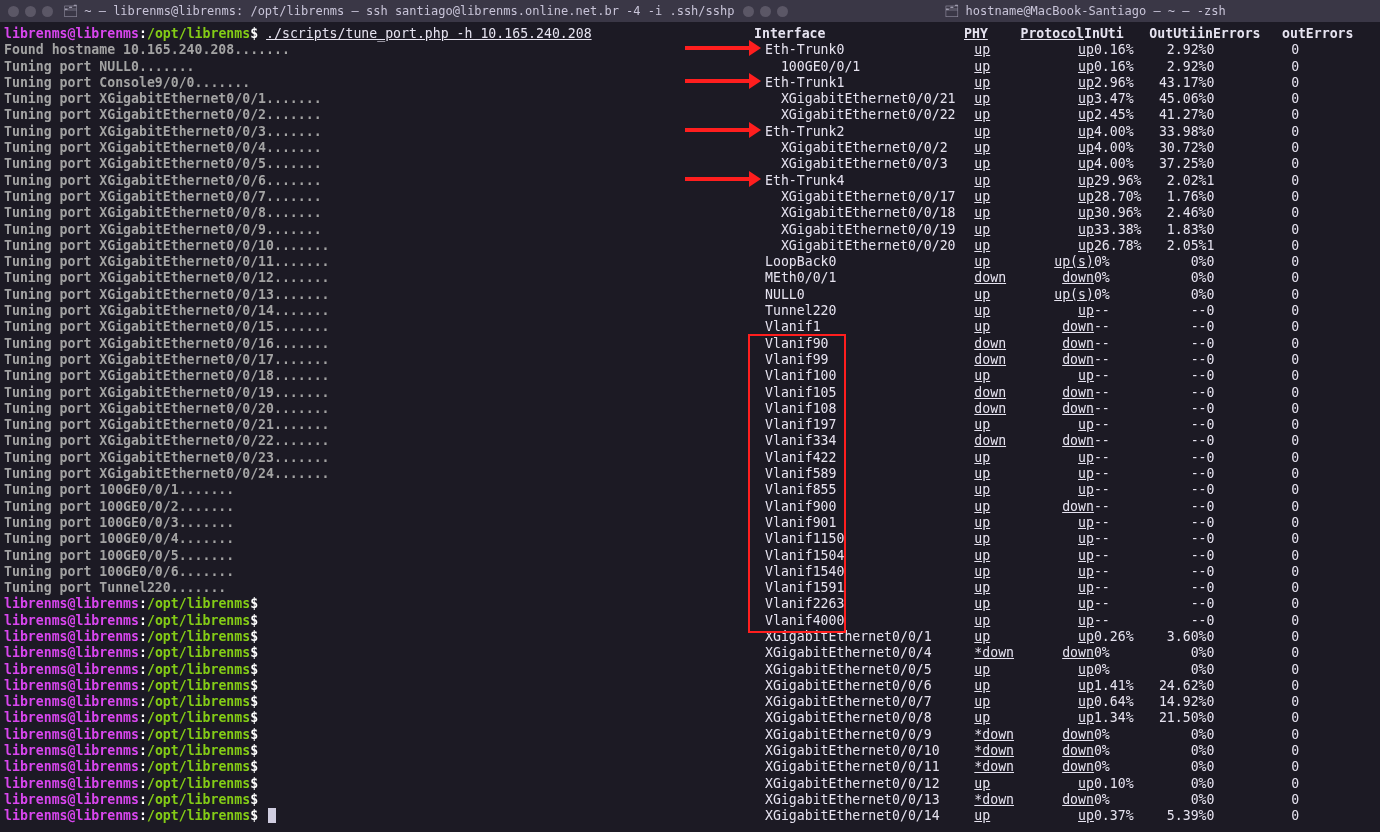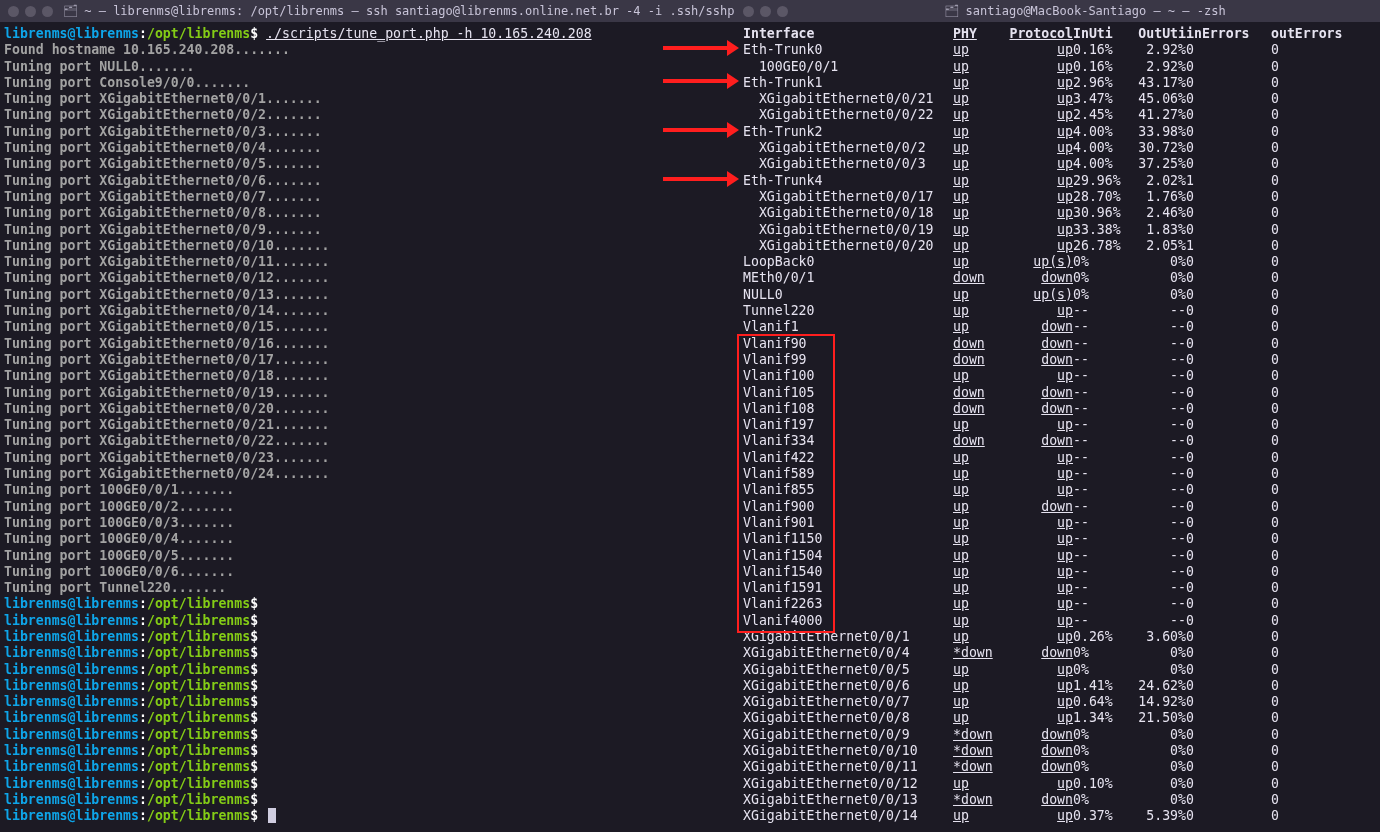--- a/index.html
+++ b/index.html
@@ -4,39 +4,39 @@
 <style>
   html,body{margin:0;padding:0;background:#000;width:1380px;height:832px;overflow:hidden;font-family:Menlo,Monaco,Consolas,monospace;font-size:13.2px;line-height:16.3px;}
   .pane{position:absolute;top:0;bottom:0;}
   .left{left:0;width:735px;background:#1c1a24;}
   .right{right:0;width:645px;background:#1c1a24;}
   .titlebar{height:22px;background:#3a3746;display:flex;align-items:center;padding:0 8px;color:#c8c4d8;font-size:12px;white-space:nowrap;overflow:hidden;}
   .dots{display:flex;gap:6px;margin-right:10px;}
   .dot{width:11px;height:11px;border-radius:50%;background:#5b5766;}
   .folder-icon{margin-right:6px;opacity:.7;}
   .term{padding:4px 4px 4px 4px;color:#e6e3f0;white-space:pre;}
-  .green{color:#0ea5e9;font-weight:bold;}
+  .green{color:#d946ef;font-weight:bold;}
   .purple{color:#84cc16;font-weight:bold;}
   .cyan{color:#a3a3a3;font-weight:bold;}
   .white{color:#ffffff;font-weight:bold;}
   .plain{color:#e6e3f0;text-decoration:underline;}
   .cursor{display:inline-block;width:8px;height:15px;background:#cfcde0;vertical-align:text-bottom;margin-left:2px;}
   .row{display:flex;}
   .c-if{width:210px;padding-left:4px;}
   .c-phy{width:50px;text-align:left;text-decoration:underline;}
   .c-proto{width:70px;text-align:right;text-decoration:underline;}
   .c-in{width:58px;text-align:left;}
   .c-out{width:55px;text-align:right;}
   .c-ier{width:85px;text-align:left;}
   .c-oer{width:85px;text-align:left;}
   .arrow{position:absolute;left:-76px;width:76px;height:12px;}
   .arrow .shaft{position:absolute;left:0;top:4px;height:4px;width:66px;background:#ff1e1e;}
   .arrow .head{position:absolute;right:0;top:-2px;width:0;height:0;border-left:12px solid #ff1e1e;border-top:8px solid transparent;border-bottom:8px solid transparent;}
   .redbox{position:absolute;border:2px solid #ff1e1e;pointer-events:none;}
-  .relwrap{position:relative;}
+  .relwrap{position:relative;margin-left:11px;}
   .hdr{font-weight:bold;}
 </style>
 </head>
 <body>
 
 <div class="pane left">
   <div class="titlebar">
     <div class="dots">
       <div class="dot"></div>
       <div class="dot"></div>
@@ -50,17 +50,17 @@
 
 <div class="pane right">
   <div class="titlebar" style="justify-content:flex-start;">
     <div class="dots">
       <div class="dot"></div>
       <div class="dot"></div>
       <div class="dot"></div>
     </div>
     <span style="flex:1"></span>
     <span class="folder-icon">🗂</span>
-    <span>santiago@MacBook-Santiago — ~ — -zsh</span>
+    <span>hostname@MacBook-Santiago — ~ — -zsh</span>
     <span style="flex:1"></span>
   </div>
   <div class="term relwrap" id="right-term"><div class="row hdr"><span class="c-if">Interface</span><span class="c-phy">PHY</span><span class="c-proto">Protocol</span><span class="c-in">InUti</span><span class="c-out">OutUti</span><span class="c-ier">inErrors</span><span class="c-oer">outErrors</span></div><div class="row relwrap"><div class="arrow"><div class="shaft"></div><div class="head"></div></div><span class="c-if">Eth-Trunk0</span><span class="c-phy">up</span><span class="c-proto">up</span><span class="c-in">0.16%</span><span class="c-out">2.92%</span><span class="c-ier">0</span><span class="c-oer">0</span></div><div class="row relwrap"><span class="c-if">  100GE0/0/1</span><span class="c-phy">up</span><span class="c-proto">up</span><span class="c-in">0.16%</span><span class="c-out">2.92%</span><span class="c-ier">0</span><span class="c-oer">0</span></div><div class="row relwrap"><div class="arrow"><div class="shaft"></div><div class="head"></div></div><span class="c-if">Eth-Trunk1</span><span class="c-phy">up</span><span class="c-proto">up</span><span class="c-in">2.96%</span><span class="c-out">43.17%</span><span class="c-ier">0</span><span class="c-oer">0</span></div><div class="row relwrap"><span class="c-if">  XGigabitEthernet0/0/21</span><span class="c-phy">up</span><span class="c-proto">up</span><span class="c-in">3.47%</span><span class="c-out">45.06%</span><span class="c-ier">0</span><span class="c-oer">0</span></div><div class="row relwrap"><span class="c-if">  XGigabitEthernet0/0/22</span><span class="c-phy">up</span><span class="c-proto">up</span><span class="c-in">2.45%</span><span class="c-out">41.27%</span><span class="c-ier">0</span><span class="c-oer">0</span></div><div class="row relwrap"><div class="arrow"><div class="shaft"></div><div class="head"></div></div><span class="c-if">Eth-Trunk2</span><span class="c-phy">up</span><span class="c-proto">up</span><span class="c-in">4.00%</span><span class="c-out">33.98%</span><span class="c-ier">0</span><span class="c-oer">0</span></div><div class="row relwrap"><span class="c-if">  XGigabitEthernet0/0/2</span><span class="c-phy">up</span><span class="c-proto">up</span><span class="c-in">4.00%</span><span class="c-out">30.72%</span><span class="c-ier">0</span><span class="c-oer">0</span></div><div class="row relwrap"><span class="c-if">  XGigabitEthernet0/0/3</span><span class="c-phy">up</span><span class="c-proto">up</span><span class="c-in">4.00%</span><span class="c-out">37.25%</span><span class="c-ier">0</span><span class="c-oer">0</span></div><div class="row relwrap"><div class="arrow"><div class="shaft"></div><div class="head"></div></div><span class="c-if">Eth-Trunk4</span><span class="c-phy">up</span><span class="c-proto">up</span><span class="c-in">29.96%</span><span class="c-out">2.02%</span><span class="c-ier">1</span><span class="c-oer">0</span></div><div class="row relwrap"><span class="c-if">  XGigabitEthernet0/0/17</span><span class="c-phy">up</span><span class="c-proto">up</span><span class="c-in">28.70%</span><span class="c-out">1.76%</span><span class="c-ier">0</span><span class="c-oer">0</span></div><div class="row relwrap"><span class="c-if">  XGigabitEthernet0/0/18</span><span class="c-phy">up</span><span class="c-proto">up</span><span class="c-in">30.96%</span><span class="c-out">2.46%</span><span class="c-ier">0</span><span class="c-oer">0</span></div><div class="row relwrap"><span class="c-if">  XGigabitEthernet0/0/19</span><span class="c-phy">up</span><span class="c-proto">up</span><span class="c-in">33.38%</span><span class="c-out">1.83%</span><span class="c-ier">0</span><span class="c-oer">0</span></div><div class="row relwrap"><span class="c-if">  XGigabitEthernet0/0/20</span><span class="c-phy">up</span><span class="c-proto">up</span><span class="c-in">26.78%</span><span class="c-out">2.05%</span><span class="c-ier">1</span><span class="c-oer">0</span></div><div class="row relwrap"><span class="c-if">LoopBack0</span><span class="c-phy">up</span><span class="c-proto">up(s)</span><span class="c-in">0%</span><span class="c-out">0%</span><span class="c-ier">0</span><span class="c-oer">0</span></div><div class="row relwrap"><span class="c-if">MEth0/0/1</span><span class="c-phy">down</span><span class="c-proto">down</span><span class="c-in">0%</span><span class="c-out">0%</span><span class="c-ier">0</span><span class="c-oer">0</span></div><div class="row relwrap"><span class="c-if">NULL0</span><span class="c-phy">up</span><span class="c-proto">up(s)</span><span class="c-in">0%</span><span class="c-out">0%</span><span class="c-ier">0</span><span class="c-oer">0</span></div><div class="row relwrap"><span class="c-if">Tunnel220</span><span class="c-phy">up</span><span class="c-proto">up</span><span class="c-in">--</span><span class="c-out">--</span><span class="c-ier">0</span><span class="c-oer">0</span></div><div class="row relwrap"><span class="c-if">Vlanif1</span><span class="c-phy">up</span><span class="c-proto">down</span><span class="c-in">--</span><span class="c-out">--</span><span class="c-ier">0</span><span class="c-oer">0</span></div><div class="row relwrap"><span class="c-if">Vlanif90</span><span class="c-phy">down</span><span class="c-proto">down</span><span class="c-in">--</span><span class="c-out">--</span><span class="c-ier">0</span><span class="c-oer">0</span></div><div class="row relwrap"><span class="c-if">Vlanif99</span><span class="c-phy">down</span><span class="c-proto">down</span><span class="c-in">--</span><span class="c-out">--</span><span class="c-ier">0</span><span class="c-oer">0</span></div><div class="row relwrap"><span class="c-if">Vlanif100</span><span class="c-phy">up</span><span class="c-proto">up</span><span class="c-in">--</span><span class="c-out">--</span><span class="c-ier">0</span><span class="c-oer">0</span></div><div class="row relwrap"><span class="c-if">Vlanif105</span><span class="c-phy">down</span><span class="c-proto">down</span><span class="c-in">--</span><span class="c-out">--</span><span class="c-ier">0</span><span class="c-oer">0</span></div><div class="row relwrap"><span class="c-if">Vlanif108</span><span class="c-phy">down</span><span class="c-proto">down</span><span class="c-in">--</span><span class="c-out">--</span><span class="c-ier">0</span><span class="c-oer">0</span></div><div class="row relwrap"><span class="c-if">Vlanif197</span><span class="c-phy">up</span><span class="c-proto">up</span><span class="c-in">--</span><span class="c-out">--</span><span class="c-ier">0</span><span class="c-oer">0</span></div><div class="row relwrap"><span class="c-if">Vlanif334</span><span class="c-phy">down</span><span class="c-proto">down</span><span class="c-in">--</span><span class="c-out">--</span><span class="c-ier">0</span><span class="c-oer">0</span></div><div class="row relwrap"><span class="c-if">Vlanif422</span><span class="c-phy">up</span><span class="c-proto">up</span><span class="c-in">--</span><span class="c-out">--</span><span class="c-ier">0</span><span class="c-oer">0</span></div><div class="row relwrap"><span class="c-if">Vlanif589</span><span class="c-phy">up</span><span class="c-proto">up</span><span class="c-in">--</span><span class="c-out">--</span><span class="c-ier">0</span><span class="c-oer">0</span></div><div class="row relwrap"><span class="c-if">Vlanif855</span><span class="c-phy">up</span><span class="c-proto">up</span><span class="c-in">--</span><span class="c-out">--</span><span class="c-ier">0</span><span class="c-oer">0</span></div><div class="row relwrap"><span class="c-if">Vlanif900</span><span class="c-phy">up</span><span class="c-proto">down</span><span class="c-in">--</span><span class="c-out">--</span><span class="c-ier">0</span><span class="c-oer">0</span></div><div class="row relwrap"><span class="c-if">Vlanif901</span><span class="c-phy">up</span><span class="c-proto">up</span><span class="c-in">--</span><span class="c-out">--</span><span class="c-ier">0</span><span class="c-oer">0</span></div><div class="row relwrap"><span class="c-if">Vlanif1150</span><span class="c-phy">up</span><span class="c-proto">up</span><span class="c-in">--</span><span class="c-out">--</span><span class="c-ier">0</span><span class="c-oer">0</span></div><div class="row relwrap"><span class="c-if">Vlanif1504</span><span class="c-phy">up</span><span class="c-proto">up</span><span class="c-in">--</span><span class="c-out">--</span><span class="c-ier">0</span><span class="c-oer">0</span></div><div class="row relwrap"><span class="c-if">Vlanif1540</span><span class="c-phy">up</span><span class="c-proto">up</span><span class="c-in">--</span><span class="c-out">--</span><span class="c-ier">0</span><span class="c-oer">0</span></div><div class="row relwrap"><span class="c-if">Vlanif1591</span><span class="c-phy">up</span><span class="c-proto">up</span><span class="c-in">--</span><span class="c-out">--</span><span class="c-ier">0</span><span class="c-oer">0</span></div><div class="row relwrap"><span class="c-if">Vlanif2263</span><span class="c-phy">up</span><span class="c-proto">up</span><span class="c-in">--</span><span class="c-out">--</span><span class="c-ier">0</span><span class="c-oer">0</span></div><div class="row relwrap"><span class="c-if">Vlanif4000</span><span class="c-phy">up</span><span class="c-proto">up</span><span class="c-in">--</span><span class="c-out">--</span><span class="c-ier">0</span><span class="c-oer">0</span></div><div class="row relwrap"><span class="c-if">XGigabitEthernet0/0/1</span><span class="c-phy">up</span><span class="c-proto">up</span><span class="c-in">0.26%</span><span class="c-out">3.60%</span><span class="c-ier">0</span><span class="c-oer">0</span></div><div class="row relwrap"><span class="c-if">XGigabitEthernet0/0/4</span><span class="c-phy">*down</span><span class="c-proto">down</span><span class="c-in">0%</span><span class="c-out">0%</span><span class="c-ier">0</span><span class="c-oer">0</span></div><div class="row relwrap"><span class="c-if">XGigabitEthernet0/0/5</span><span class="c-phy">up</span><span class="c-proto">up</span><span class="c-in">0%</span><span class="c-out">0%</span><span class="c-ier">0</span><span class="c-oer">0</span></div><div class="row relwrap"><span class="c-if">XGigabitEthernet0/0/6</span><span class="c-phy">up</span><span class="c-proto">up</span><span class="c-in">1.41%</span><span class="c-out">24.62%</span><span class="c-ier">0</span><span class="c-oer">0</span></div><div class="row relwrap"><span class="c-if">XGigabitEthernet0/0/7</span><span class="c-phy">up</span><span class="c-proto">up</span><span class="c-in">0.64%</span><span class="c-out">14.92%</span><span class="c-ier">0</span><span class="c-oer">0</span></div><div class="row relwrap"><span class="c-if">XGigabitEthernet0/0/8</span><span class="c-phy">up</span><span class="c-proto">up</span><span class="c-in">1.34%</span><span class="c-out">21.50%</span><span class="c-ier">0</span><span class="c-oer">0</span></div><div class="row relwrap"><span class="c-if">XGigabitEthernet0/0/9</span><span class="c-phy">*down</span><span class="c-proto">down</span><span class="c-in">0%</span><span class="c-out">0%</span><span class="c-ier">0</span><span class="c-oer">0</span></div><div class="row relwrap"><span class="c-if">XGigabitEthernet0/0/10</span><span class="c-phy">*down</span><span class="c-proto">down</span><span class="c-in">0%</span><span class="c-out">0%</span><span class="c-ier">0</span><span class="c-oer">0</span></div><div class="row relwrap"><span class="c-if">XGigabitEthernet0/0/11</span><span class="c-phy">*down</span><span class="c-proto">down</span><span class="c-in">0%</span><span class="c-out">0%</span><span class="c-ier">0</span><span class="c-oer">0</span></div><div class="row relwrap"><span class="c-if">XGigabitEthernet0/0/12</span><span class="c-phy">up</span><span class="c-proto">up</span><span class="c-in">0.10%</span><span class="c-out">0%</span><span class="c-ier">0</span><span class="c-oer">0</span></div><div class="row relwrap"><span class="c-if">XGigabitEthernet0/0/13</span><span class="c-phy">*down</span><span class="c-proto">down</span><span class="c-in">0%</span><span class="c-out">0%</span><span class="c-ier">0</span><span class="c-oer">0</span></div><div class="row relwrap"><span class="c-if">XGigabitEthernet0/0/14</span><span class="c-phy">up</span><span class="c-proto">up</span><span class="c-in">0.37%</span><span class="c-out">5.39%</span><span class="c-ier">0</span><span class="c-oer">0</span></div><div class="redbox" style="left: 2px; top: 311.7px; width: 94px; height: 295.4px;"></div></div>
 </div>
 
 </body></html>

